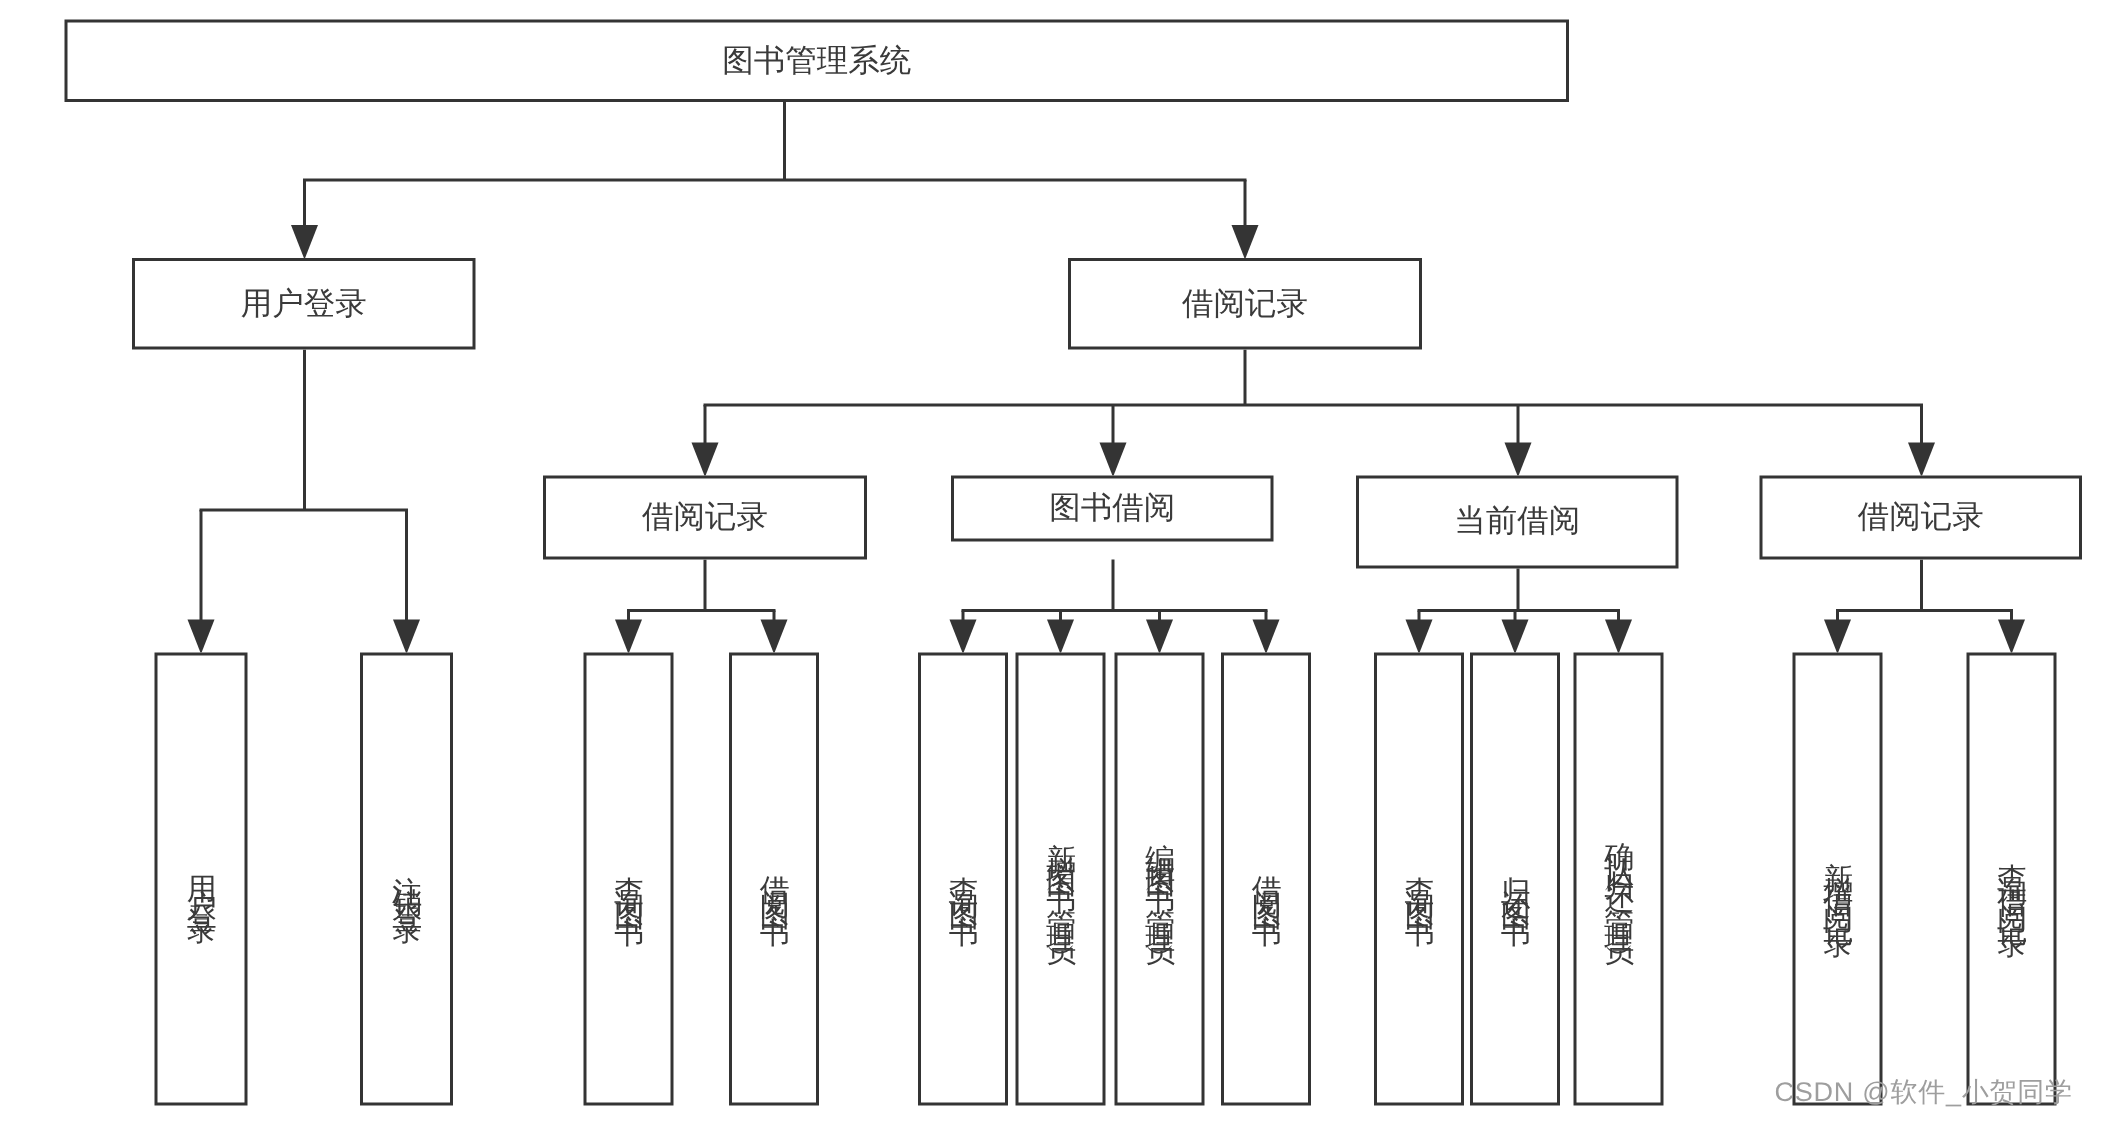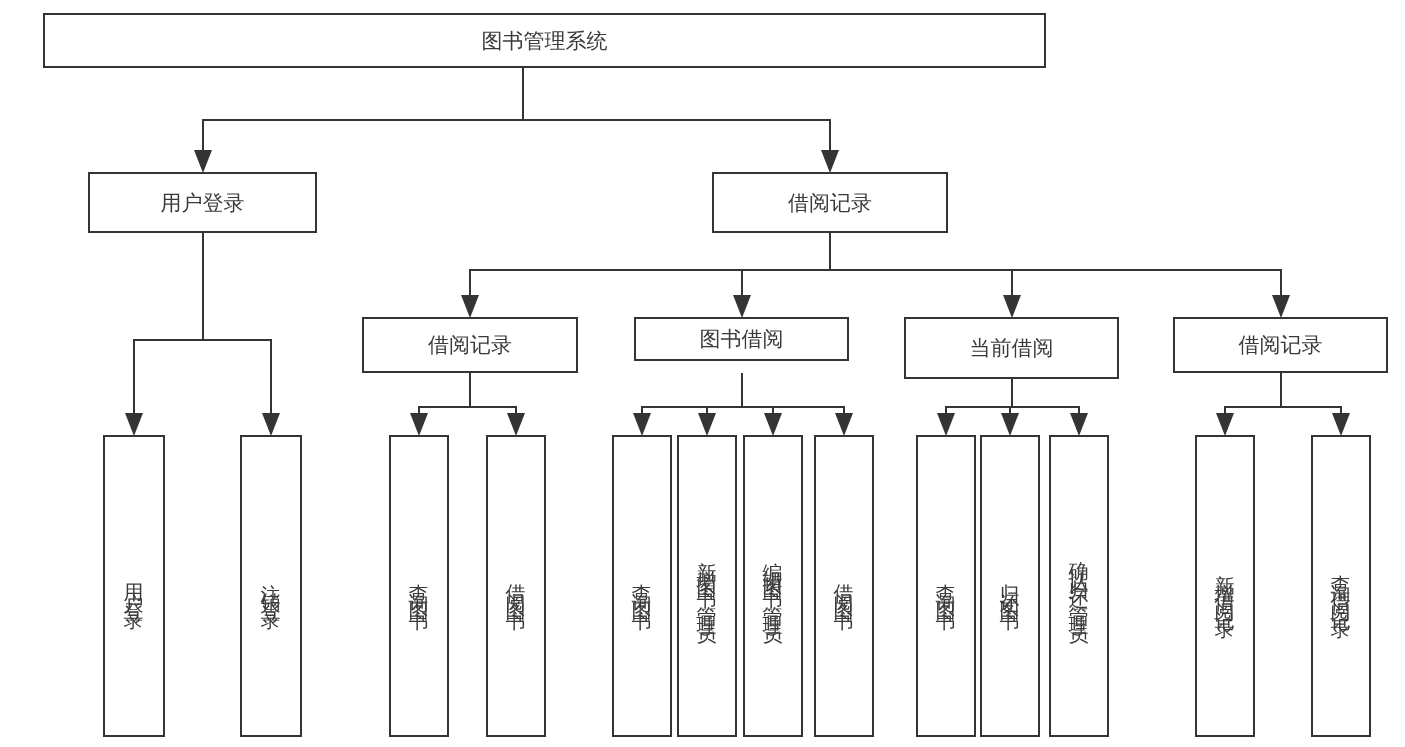--- a/index.html
+++ b/index.html
@@ -47,20 +47,21 @@
     font-size:18px;
     letter-spacing:0.5px;
     white-space:nowrap;
     z-index:3;
   }
 </style>
 </head>
 <body>
 
 <div id="canvas">
+  <div class="watermark">CSDN @软件_小贺同学</div>
 <div class="node horiz" style="left: 21px; top: 13px; width: 1003px; height: 55px; margin-left: 22px;">
       <span class="node-label">图书管理系统</span>
     </div>
     <div class="node horiz" style="left: 88px; top: 172px; width: 229px; height: 61px;">
       <span class="node-label">用户登录</span>
     </div>
     <div class="node horiz" style="left: 712px; top: 172px; width: 236px; height: 61px;">
       <span class="node-label">借阅记录</span>
     </div>
     <div class="node horiz" style="left: 362px; top: 317px; width: 216px; height: 56px;">

